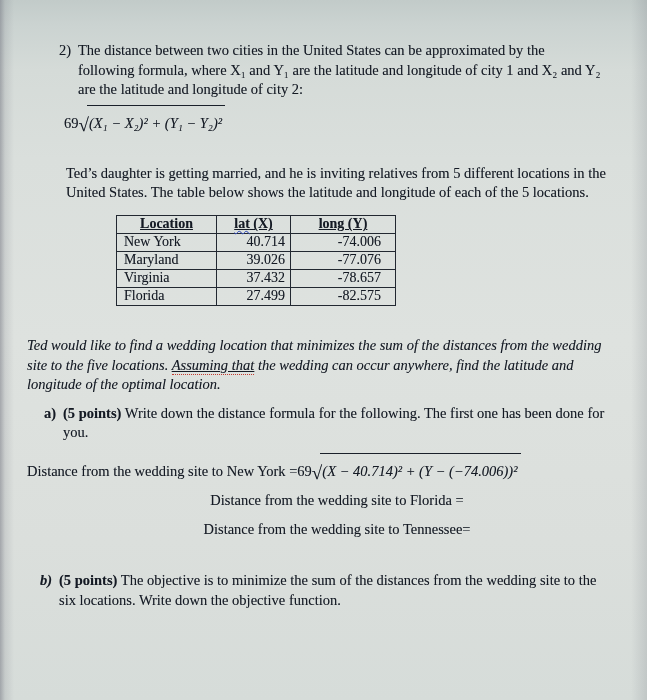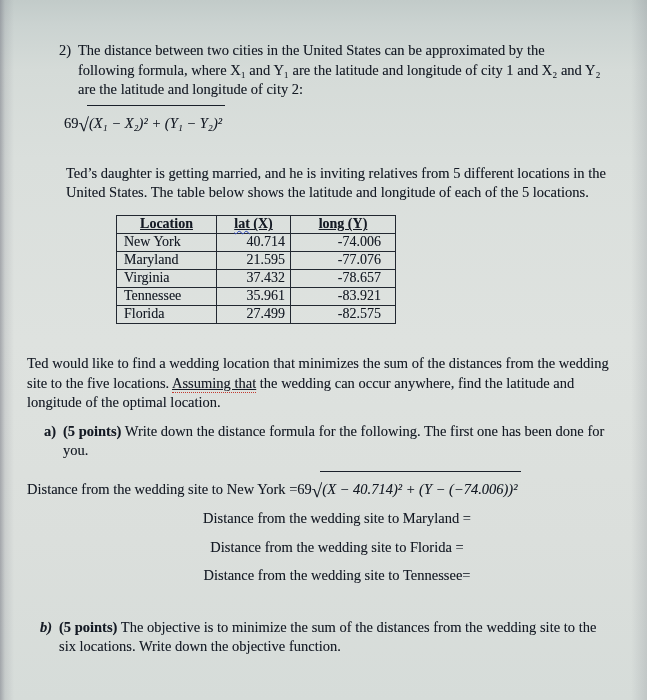--- a/index.html
+++ b/index.html
@@ -30,21 +30,21 @@
   th,td{border:1.5px solid #222831;padding:0 1px;height:17px;}
   th{font-weight:bold;text-decoration:underline;text-align:center;}
   .col-loc{width:100px;}
   .col-lat{width:74px;}
   .col-long{width:105px;}
   td.loc{text-align:left;padding-left:7px;}
   td.num{text-align:right;padding-right:5px;}
   td.numl{text-align:right;padding-right:14px;}
   .sq-blue{text-decoration-line:underline;text-decoration-style:wavy;text-decoration-color:#3b55c8;text-decoration-thickness:1px;text-underline-offset:2px;margin-top:48px;}
 
-  .p3{margin:30px 0 4px 27px;width:590px;}
+  .p3{margin:30px 0 4px 27px;width:590px;font-style:italic;}
   .flagged{text-decoration:underline;border-bottom:1.8px dotted #c23b30;padding-bottom:1px;}
 
   .a-item{margin:9px 0 0 44px;}
   .a-item .txt{width:560px;}
 
   .dist{margin:9px 0 0 27px;text-align:center;}
   .dist-first{margin-top:12px;height:27px;display:flex;align-items:flex-end;}
 
   .b-item{margin:32px 0 0 40px;}
   .b-item .lbl{font-style:italic;}
@@ -80,32 +80,27 @@
       <th><span class="sq-blue">lat</span><span> (X)</span></th>
       <th>long (Y)</th>
     </tr>
     <tr>
       <td class="loc">New York</td>
       <td class="num">40.714</td>
       <td class="numl">-74.006</td>
     </tr>
     <tr>
       <td class="loc">Maryland</td>
-      <td class="num">21.595</td>
+      <td class="num">39.026</td>
       <td class="numl">-77.076</td>
     </tr>
     <tr>
       <td class="loc">Virginia</td>
       <td class="num">37.432</td>
       <td class="numl">-78.657</td>
-    </tr>
-    <tr>
-      <td class="loc">Tennessee</td>
-      <td class="num">35.961</td>
-      <td class="numl">-83.921</td>
     </tr>
     <tr>
       <td class="loc">Florida</td>
       <td class="num">27.499</td>
       <td class="numl">-82.575</td>
     </tr>
   </tbody>
     </table>
 
   <p class="p3" style="margin-bottom:0">
@@ -116,21 +111,20 @@
     <span class="lbl bold">a)</span>
     <span class="txt"><span class="bold">(5 points)</span><span> Write down the distance formula for the following. The first one has been done for you.</span></span>
   </div>
 
   <div class="dist dist-first">
     <span>Distance from the wedding site to New York = </span>
       <span>69</span>
       <span class="rad-sign">√</span>
       <span class="radicand">(X − 40.714)² + (Y − (−74.006))²</span>
   </div>
-  <div class="dist">Distance from the wedding site to Maryland =</div>
   <div class="dist">Distance from the wedding site to Florida =</div>
   <div class="dist">Distance from the wedding site to Tennessee=</div>
 
   <div class="hang b-item">
     <span class="lbl bold">b)</span>
     <span class="txt"><span class="bold">(5 points)</span><span> The objective is to minimize the sum of the distances from the wedding site to the six locations. Write down the objective function.</span></span>
   </div>
 
 </div>
 

